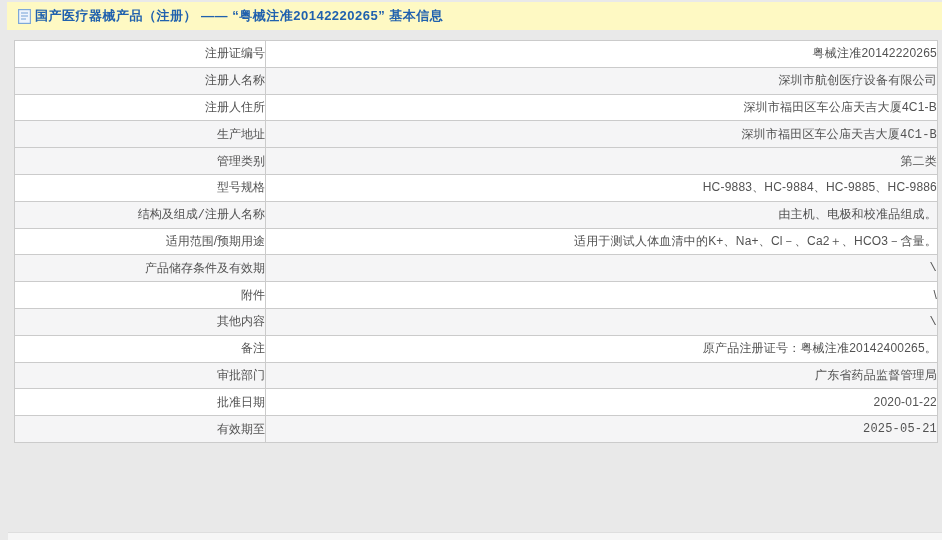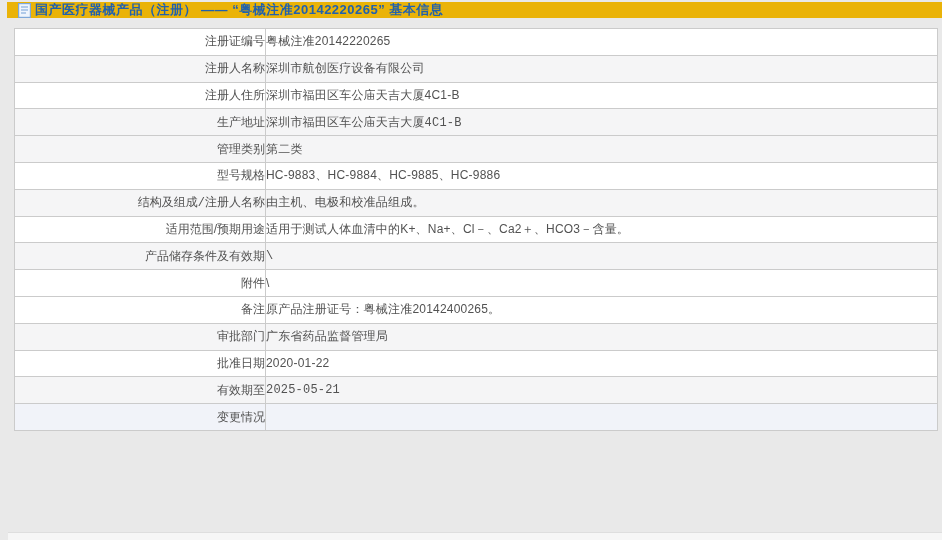--- a/index.html
+++ b/index.html
@@ -10,22 +10,22 @@
     width: 942px;
     height: 540px;
     background: #e9e9e9;
     font-family: "Liberation Sans", "DejaVu Sans", sans-serif;
     position: relative;
     overflow: hidden;
   }
   .header-bar {
     margin-left: 7px;
     margin-top: 2px;
-    height: 16px;
-    background: #eab308;
+    height: 28px;
+    background: #fef9c3;
     display: flex;
     align-items: center;
     padding-left: 11px;
   }
   .doc-icon {
     width: 13px;
     height: 15px;
     margin-right: 4px;
     flex: 0 0 auto;
   }
@@ -55,21 +55,21 @@
     overflow: hidden;
     white-space: nowrap;
   }
   td.cell-label {
     width: 250px;
     text-align: right;
     padding-right: 12px;
     background: transparent;
   }
   td.cell-value {
-    text-align: left;
+    text-align: right;
     padding-left: 14px;
     letter-spacing: 0.2px;
   }
   tr.row-alt {
     background: #f5f5f6;
     font-family: Liberation Mono, monospace;
   }
   tr.row-highlight {
     background: #f1f3f9;
   }
@@ -132,37 +132,37 @@
     <td class="cell-value">适用于测试人体血清中的K+、Na+、Cl－、Ca2＋、HCO3－含量。</td>
   </tr>
         <tr class="row-alt">
     <td class="cell-label">产品储存条件及有效期</td>
     <td class="cell-value">\</td>
   </tr>
         <tr>
     <td class="cell-label">附件</td>
     <td class="cell-value">\</td>
   </tr>
+        <tr class="row-alt">
+    <td class="cell-label">其他内容</td>
+    <td class="cell-value">\</td>
+  </tr>
         <tr>
     <td class="cell-label">备注</td>
     <td class="cell-value">原产品注册证号：粤械注准20142400265。</td>
   </tr>
         <tr class="row-alt">
     <td class="cell-label">审批部门</td>
     <td class="cell-value">广东省药品监督管理局</td>
   </tr>
         <tr>
     <td class="cell-label">批准日期</td>
     <td class="cell-value">2020-01-22</td>
   </tr>
         <tr class="row-alt">
     <td class="cell-label">有效期至</td>
     <td class="cell-value">2025-05-21</td>
   </tr>
-        <tr class="row-highlight">
-    <td class="cell-label">变更情况</td>
-    <td class="cell-value"></td>
-  </tr>
       </tbody>
   </table>
 </div>
 
 <div class="footer-strip"></div>
 
 </body></html>

